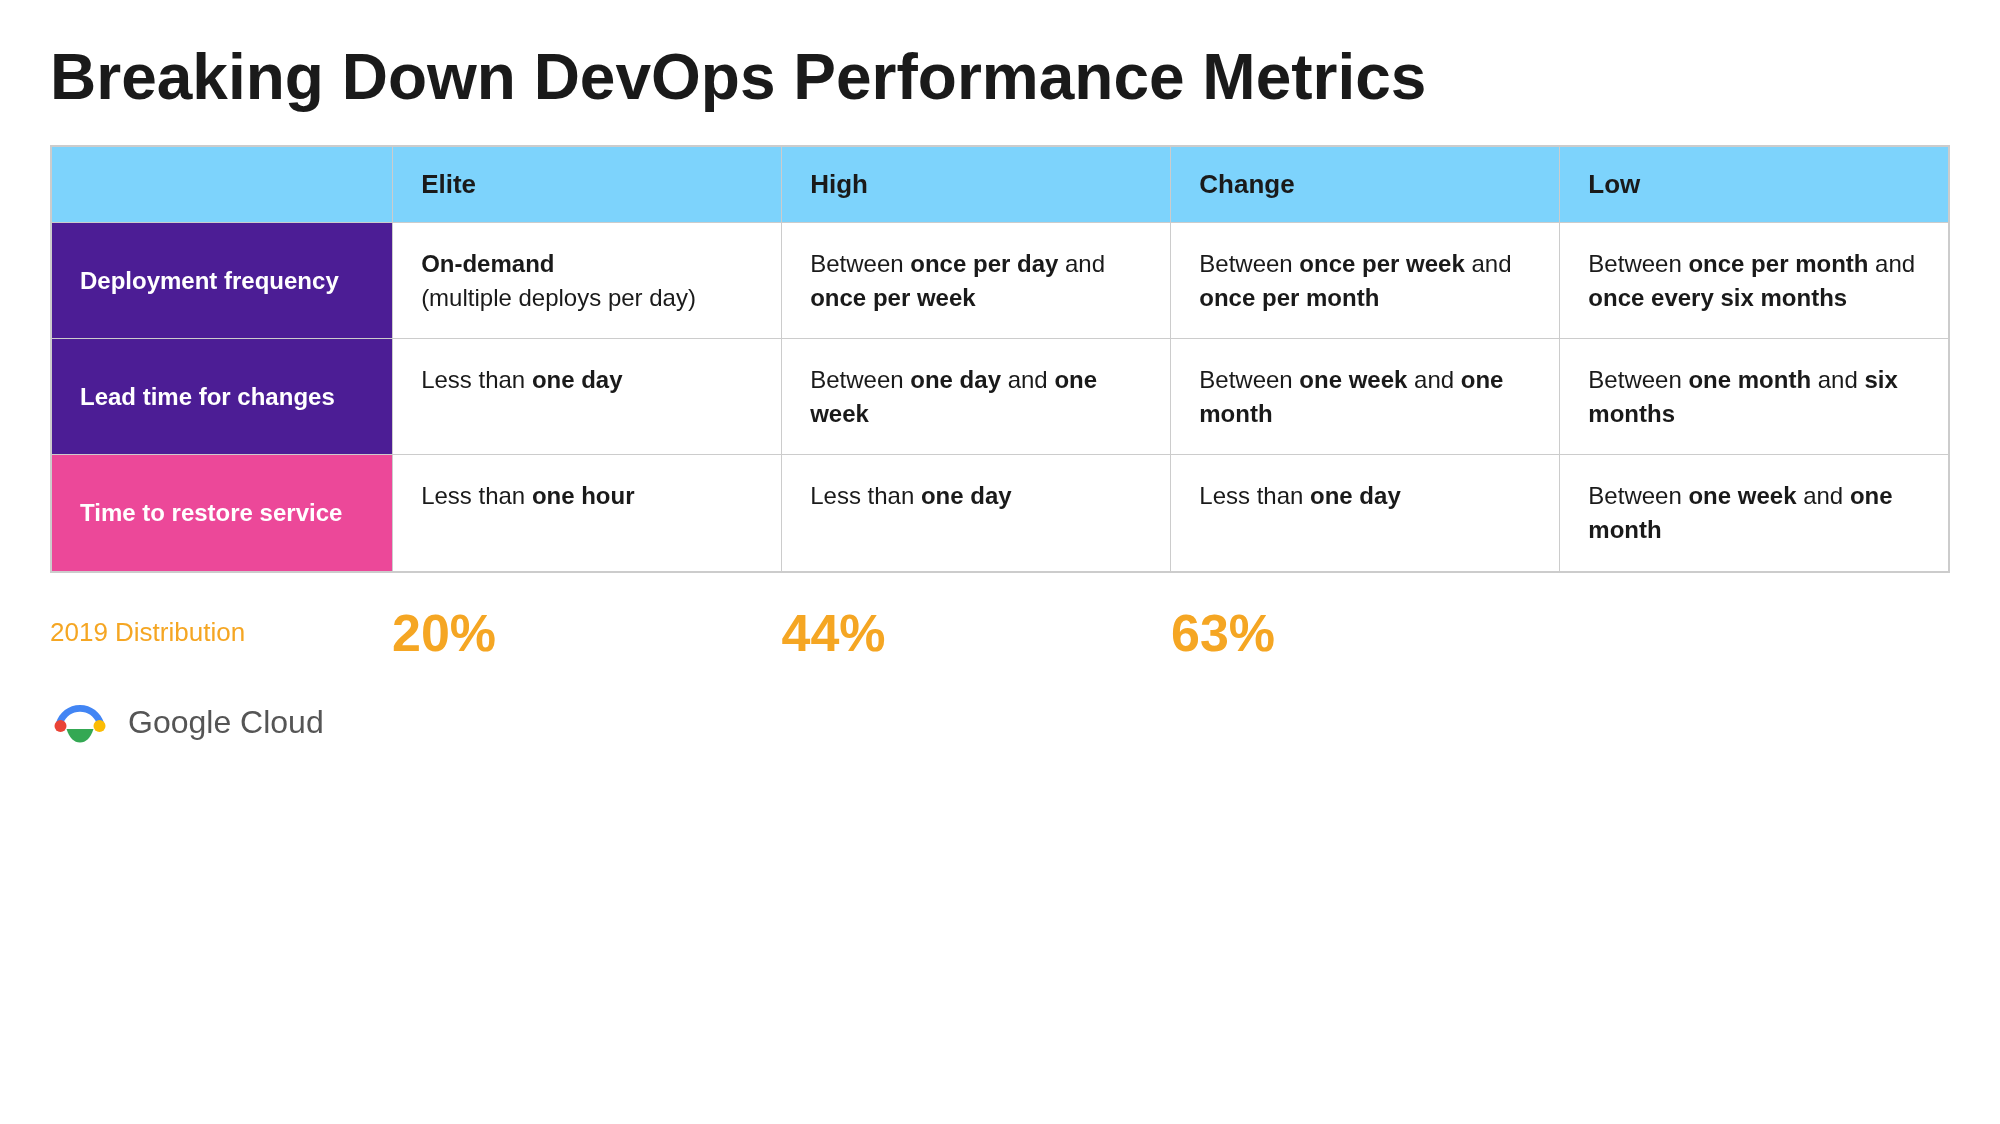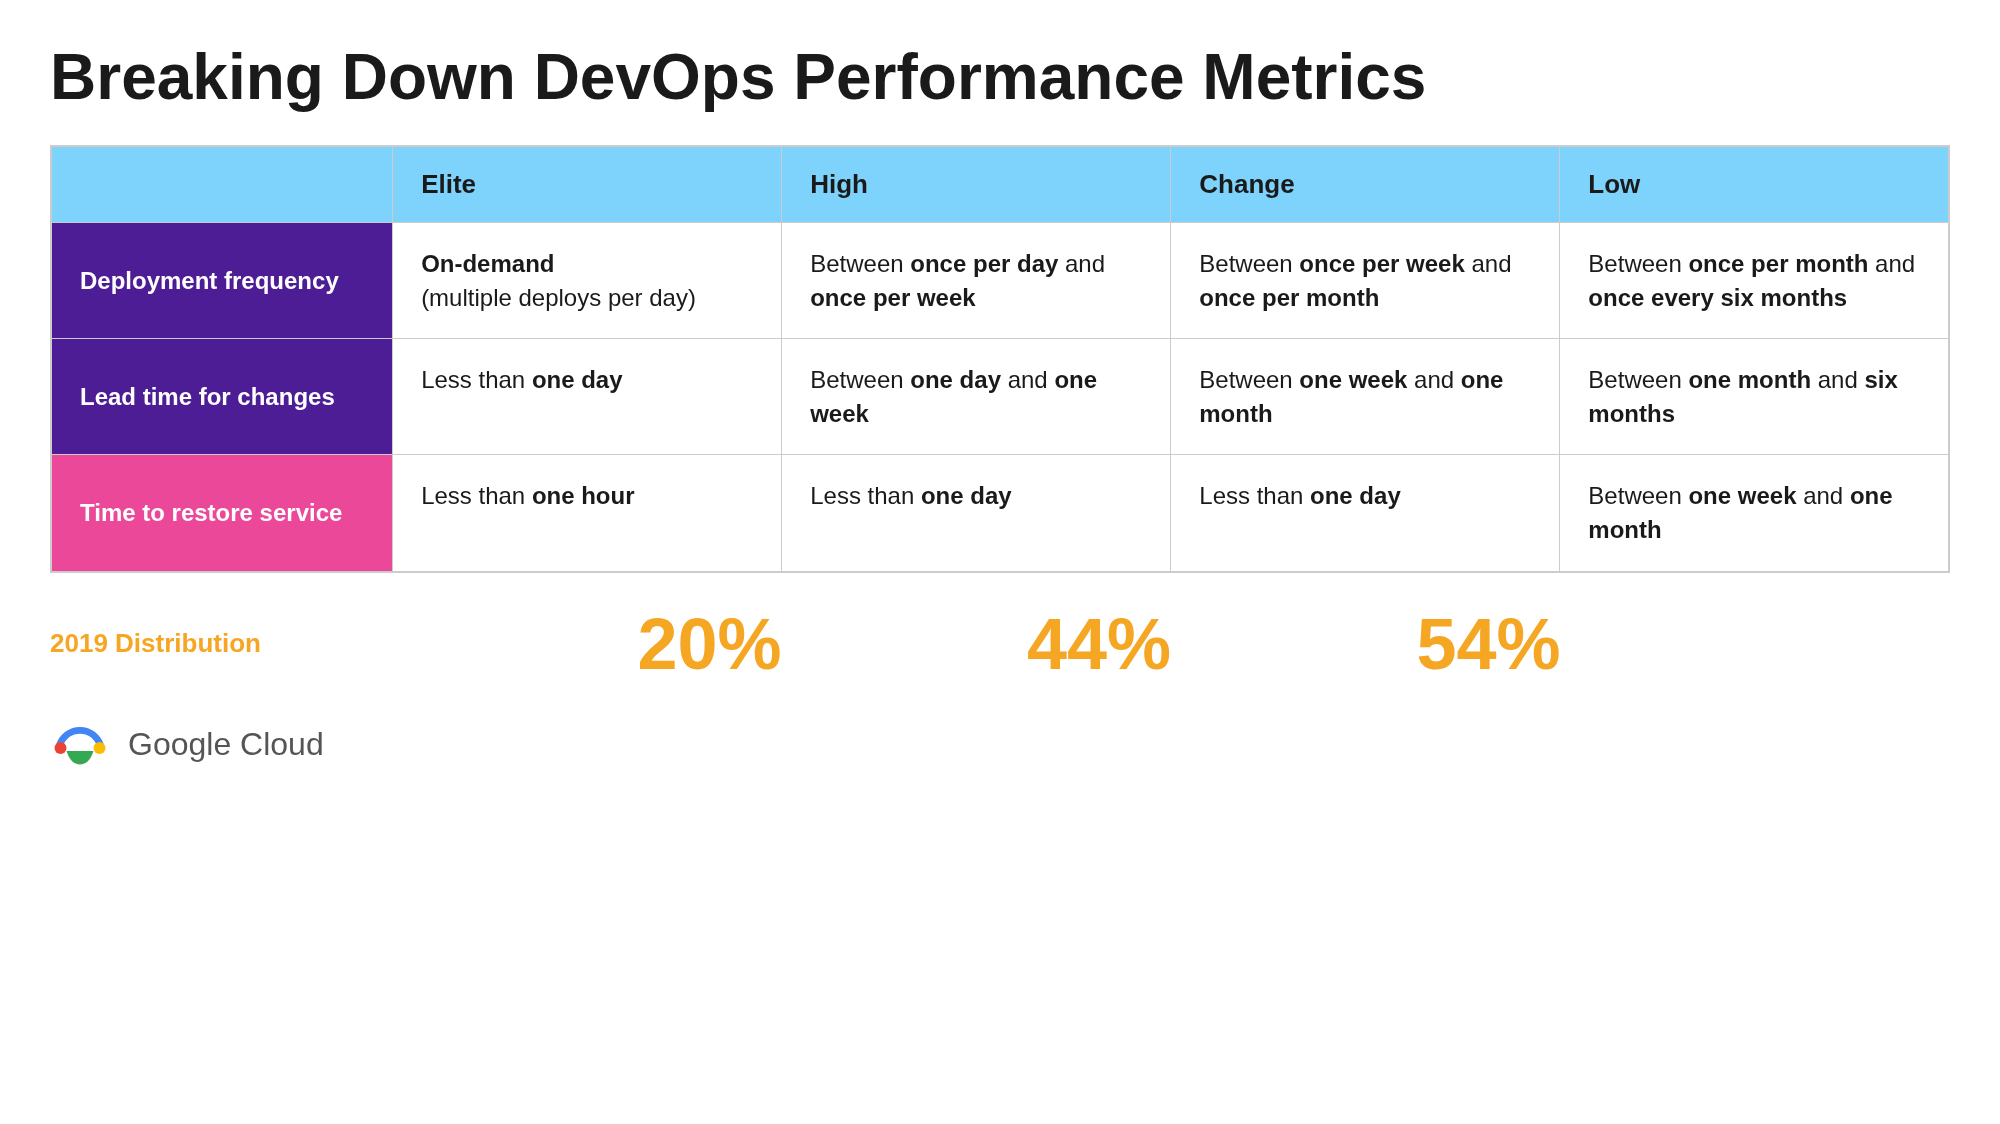--- a/index.html
+++ b/index.html
@@ -80,36 +80,36 @@
     .distribution-section {
       display: flex;
       align-items: center;
       margin-top: 30px;
       width: 100%;
     }
 
     .dist-label {
       width: 18%;
       font-size: 26px;
-      font-weight: 700;
+      font-weight: 400;
       color: #f5a623;
       padding-left: 0;
     }
 
     .dist-values {
       display: flex;
       width: 82%;
     }
 
     .dist-value {
       width: 25%;
-      font-size: 72px;
+      font-size: 52px;
       font-weight: 700;
       color: #f5a623;
-      text-align: right;
+      text-align: left;
     }
 
     .google-cloud-section {
       display: flex;
       align-items: center;
       margin-top: 30px;
       gap: 18px;
     }
 
     .google-cloud-logo {
@@ -195,21 +195,21 @@
     </tr>
 
   </tbody>
 </table>
 
 <div class="distribution-section">
   <div class="dist-label">2019 Distribution</div>
   <div class="dist-values">
     <div class="dist-value">20%</div>
     <div class="dist-value">44%</div>
-    <div class="dist-value">54%</div>
+    <div class="dist-value">63%</div>
   </div>
 </div>
 
 <div class="google-cloud-section">
   <svg class="google-cloud-logo" viewBox="0 0 80 64" xmlns="http://www.w3.org/2000/svg">
 
     <path class="gc-blue" d="M40 8 C55 8 68 18 72 32 L62 32 C59 23 50 17 40 17 C30 17 21 23 18 32 L8 32 C12 18 25 8 40 8Z"></path>
 
     <circle class="gc-red" cx="14" cy="36" r="8"></circle>
 

